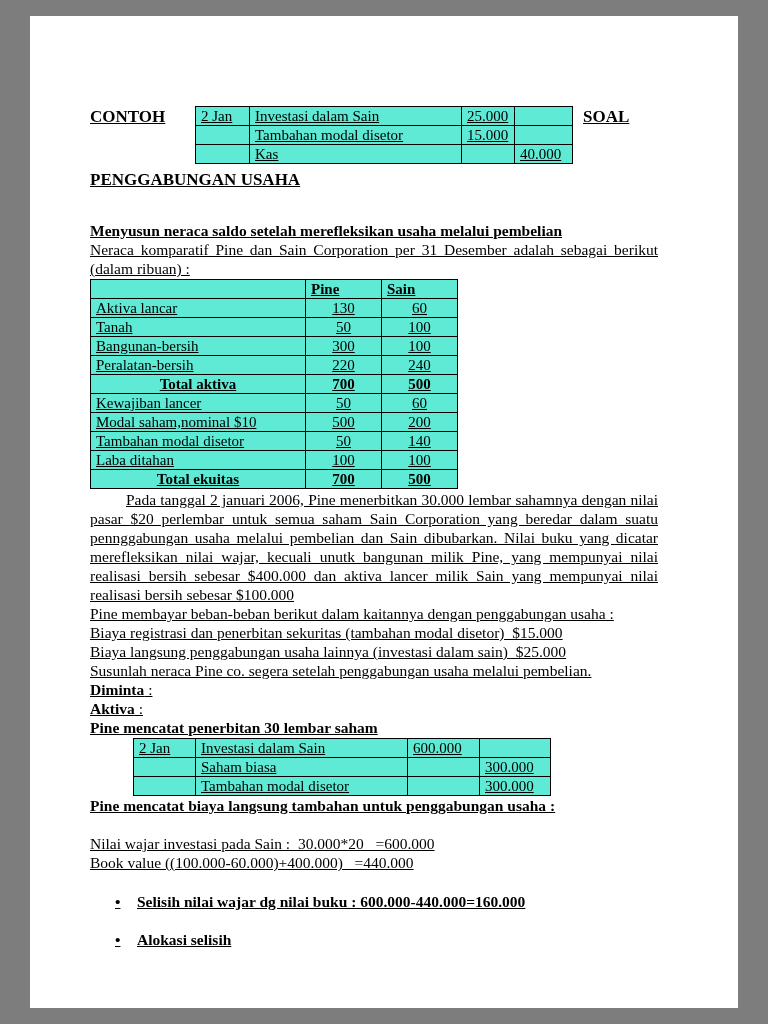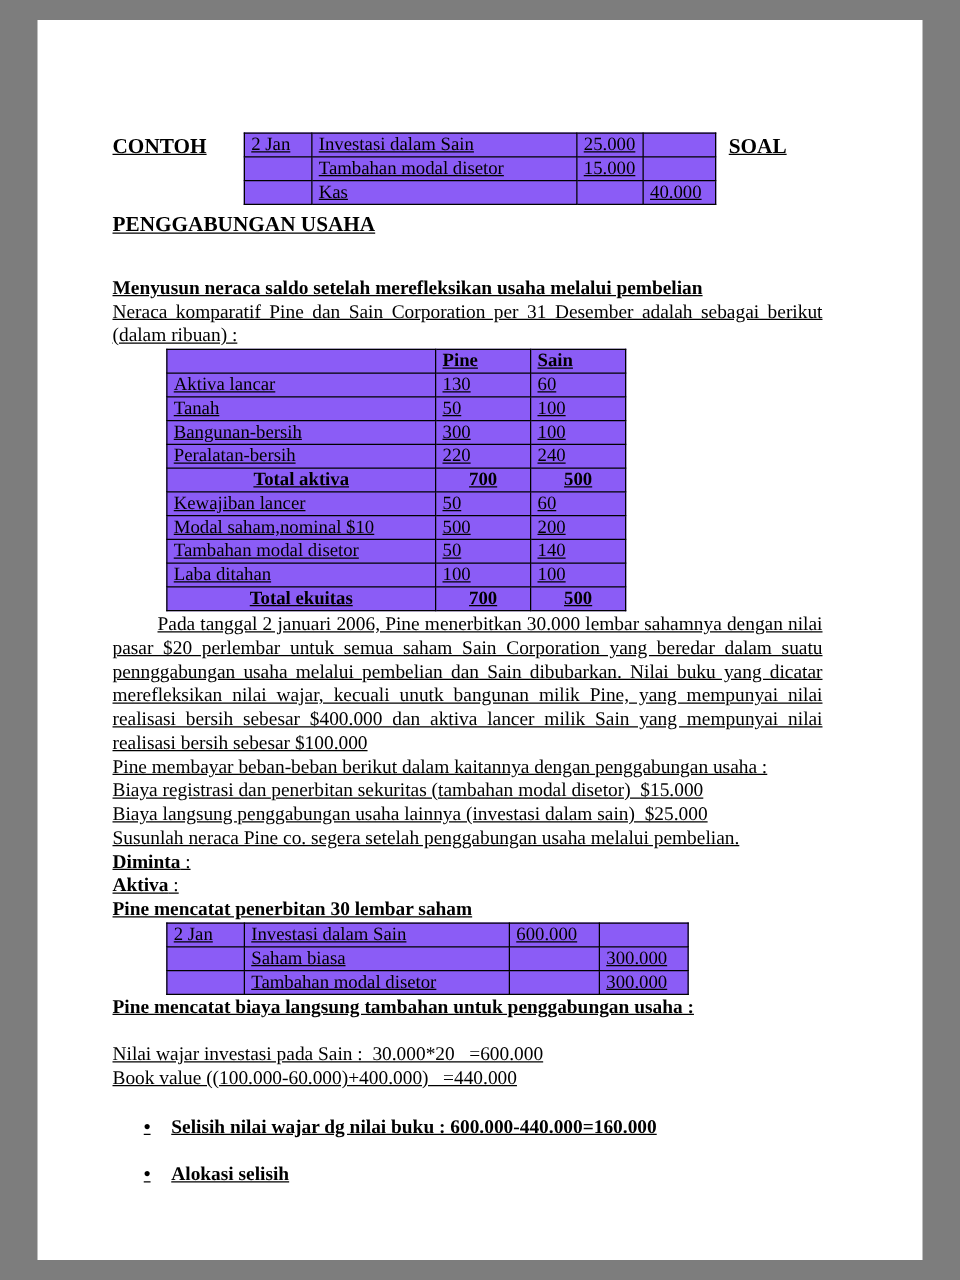--- a/index.html
+++ b/index.html
@@ -18,29 +18,29 @@
   }
   .content { padding:90px 80px 0 60px; font-size:15.5px; line-height:19px; }
 
   .b { font-weight:bold; }
   .header-row { display:flex; align-items:flex-start; }
   .h-label { font-weight:bold; font-size:17px; padding-top:1px; }
   .h-left { width:105px; }
   .h-right { margin-left:10px; }
   .doc-title { font-weight:bold; font-size:17px; margin-top:6px; }
 
-  table { border-collapse:collapse; table-layout:fixed; background:#8b5cf6; }
+  table { border-collapse:collapse; table-layout:fixed; background:#5eead4; }
   td { border:1px solid var(--table_border,#000); font-size:15px; line-height:18px;
        padding:0 5px; overflow:hidden; white-space:nowrap; height:19px; }
   td.center { text-align:left; }
-  td.num { }
+  td.num { text-align:center; }
   tr.total-row td { font-weight:bold; text-align:center; }
 
   .journal2 { margin-left:43px; margin-top:1px; }
-  .balance { margin-left:43px; margin-top:1px; }
+  .balance { margin-top:1px; }
 
   .section-heading { font-weight:bold; margin-top:32px; }
   .para { text-align:justify; }
   .para1 { text-align:justify; text-indent:36px; margin-top:1px; }
   .line { }
   .pre { white-space:pre-wrap; }
   .mt-line { margin-top:19px; }
 
   .bullets { margin-top:20px; }
   .bullet-item { display:flex; margin-bottom:19px; padding-left:25px; }

